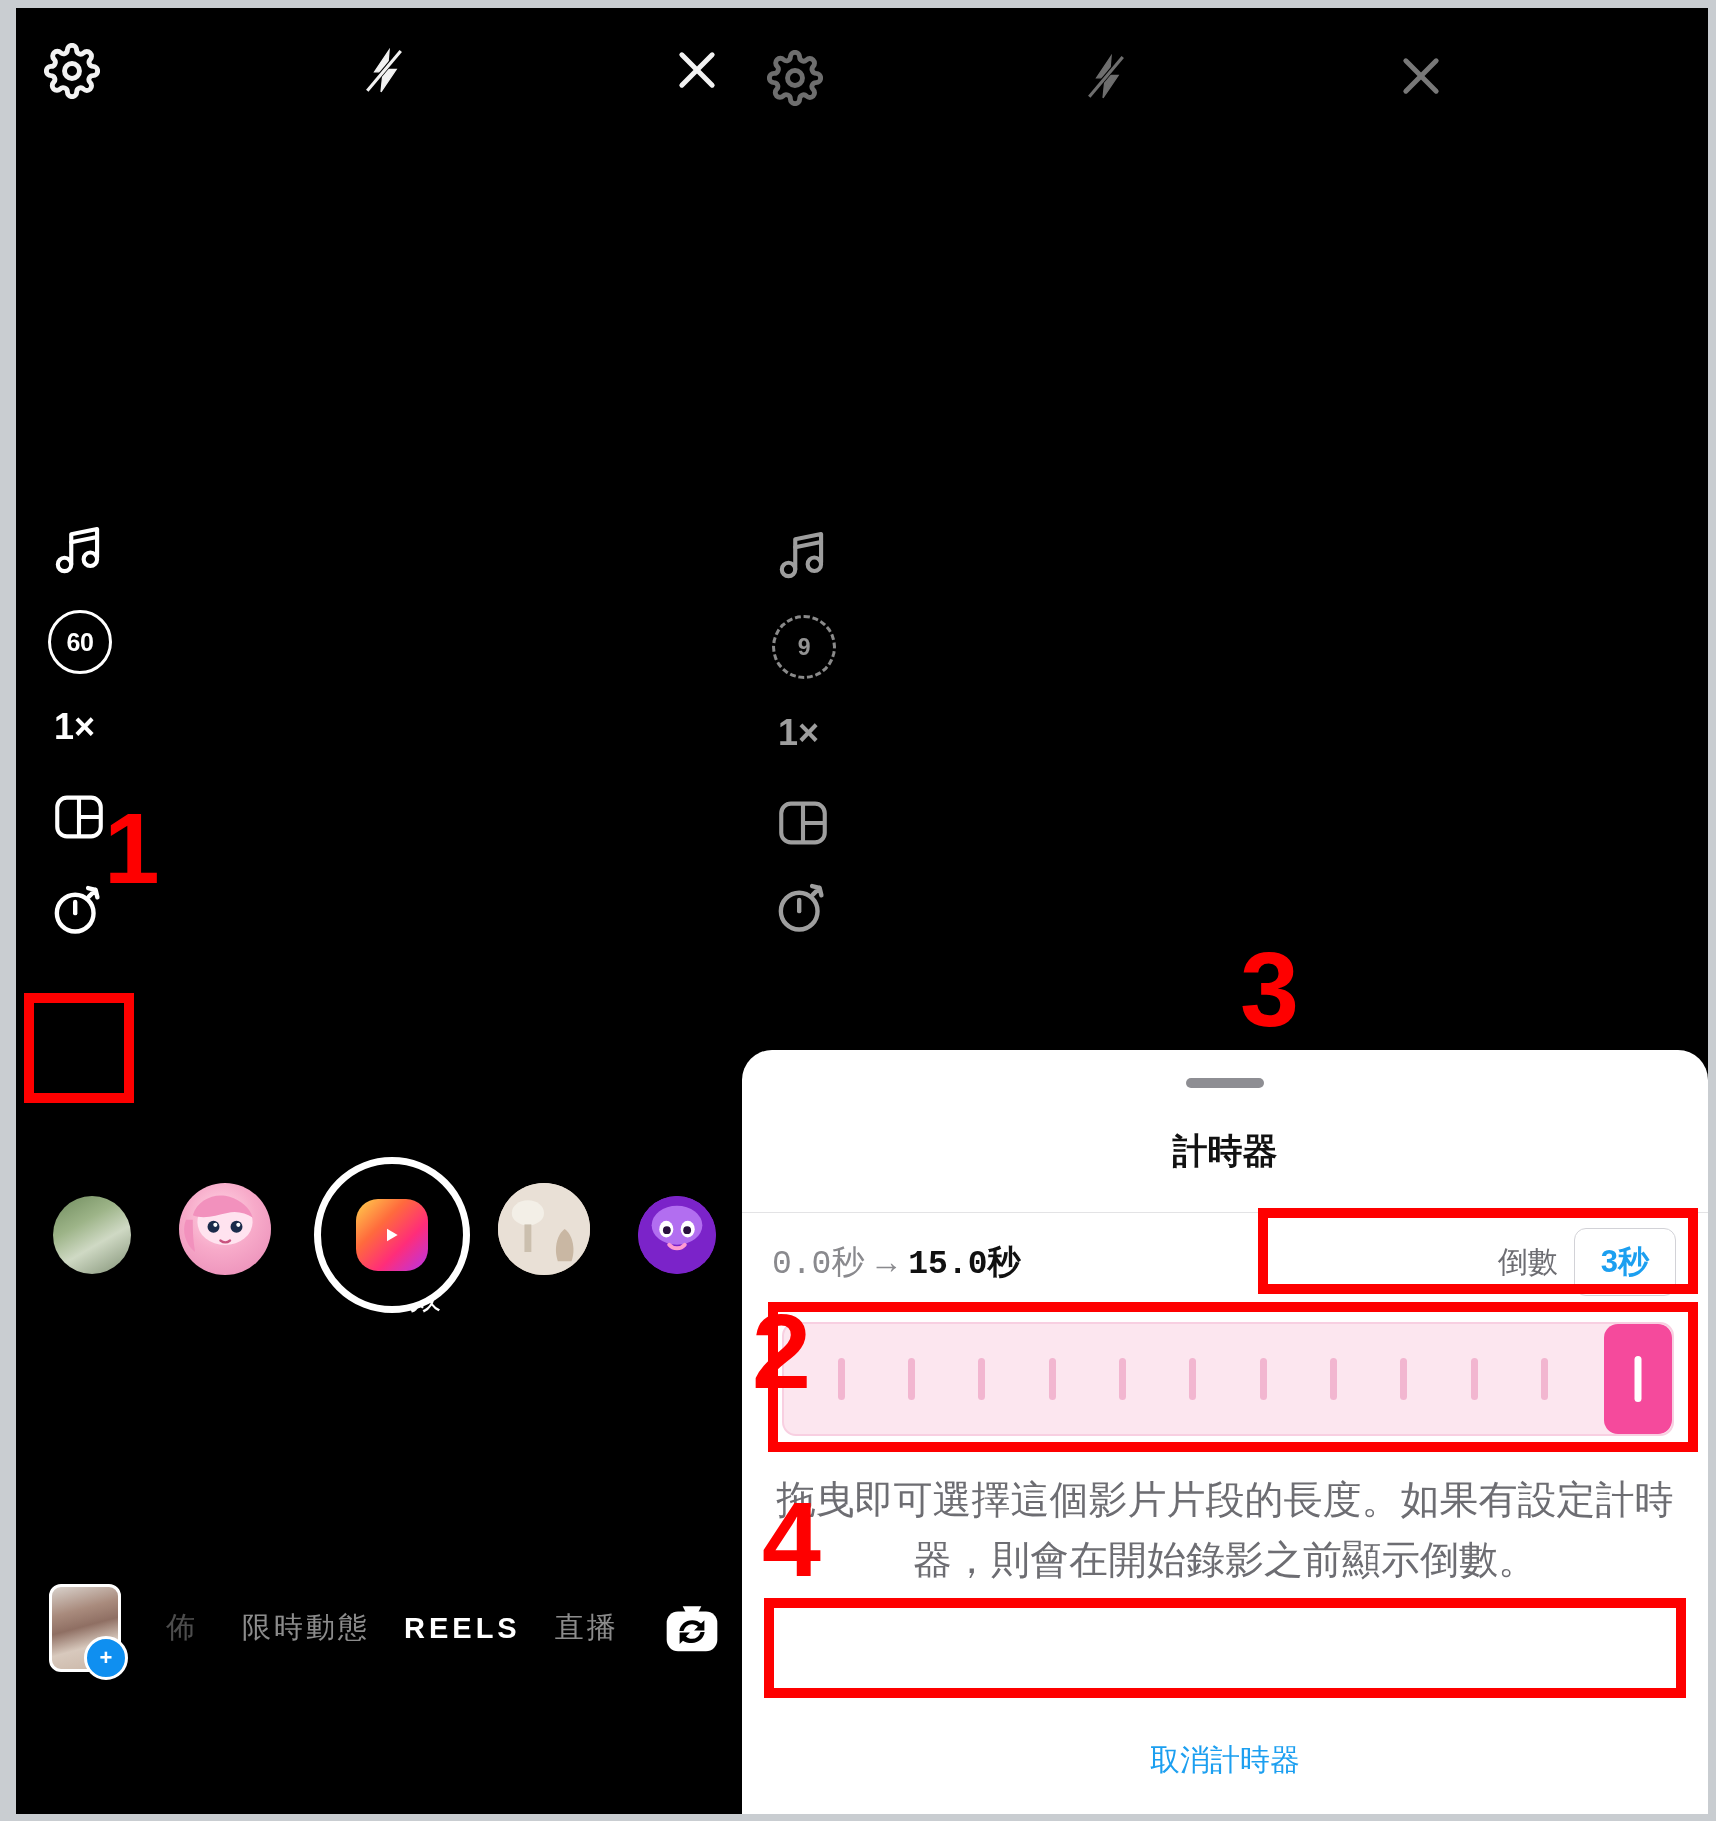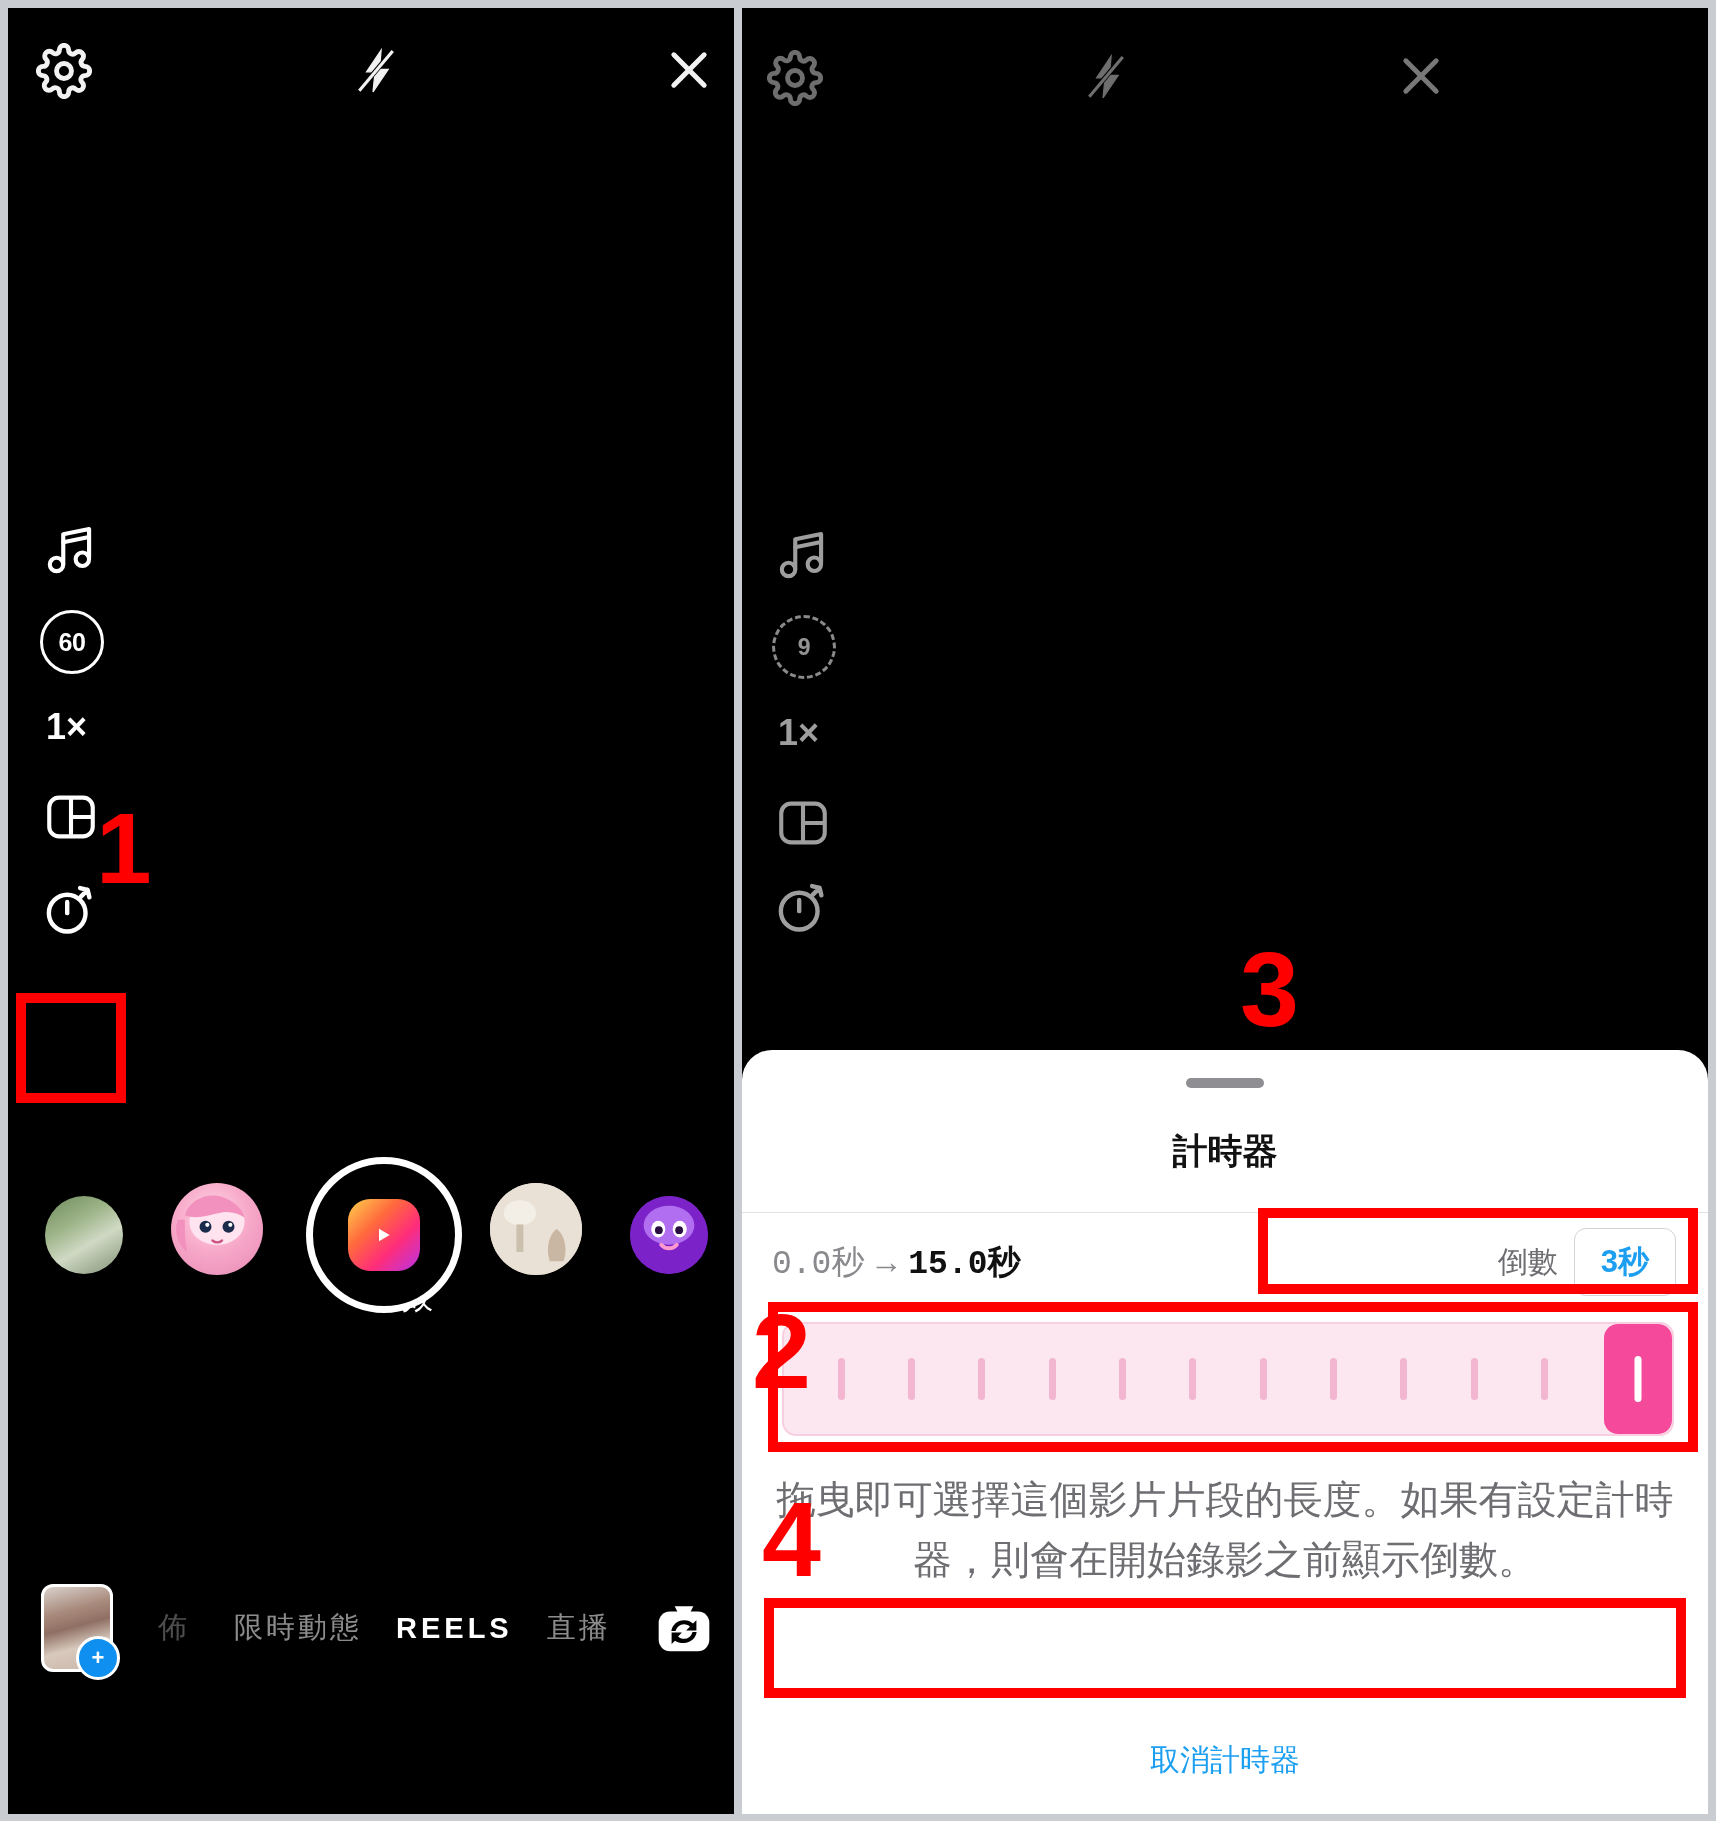--- a/index.html
+++ b/index.html
@@ -16,21 +16,21 @@
     overflow: hidden;
   }
   
   .panel {
     position: absolute;
     top: 8px;
     height: 1806px;
     background: #000;
     overflow: hidden;
   }
-  .panel-left  { left: 8px;  width: 726px; }
+  .panel-left  { left: 16px;  width: 726px; }
   .panel-right { left: 742px; width: 966px; }
 
   
   .topbar {
     position: absolute;
     top: 0; left: 0; right: 0;
     height: 135px;
   }
   .topbar-icon {
     position: absolute;

